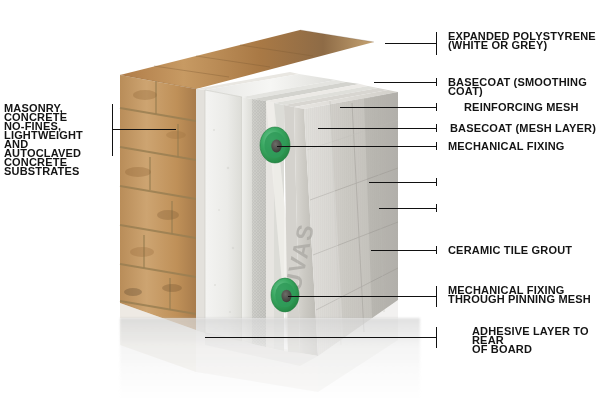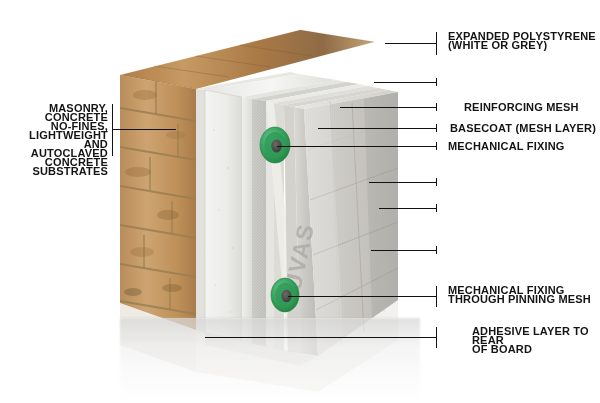--- a/index.html
+++ b/index.html
@@ -5,21 +5,21 @@
   html,body{margin:0;padding:0;background:#ffffff;}
   body{width:600px;height:403px;position:relative;overflow:hidden;
        font-family:"Liberation Sans","DejaVu Sans",sans-serif;}
 
   #stage{position:absolute;left:0;top:0;width:600px;height:403px;}
 
   .lbl{position:absolute;font-size:11px;font-weight:bold;color:#141414;
        letter-spacing:.18px;line-height:9px;text-transform:uppercase;
        white-space:pre-line;}
   .lbl.right{text-align:left;}
-  .lbl.left{text-align:right;}
+  .lbl.left{}
 
   .leader{position:absolute;background:#111111;height:1.4px;}
   .tick{position:absolute;background:#111111;width:1.4px;}
 
   .reflect{position:absolute;left:120px;top:318px;width:300px;height:80px;
      background:linear-gradient(180deg,rgba(190,190,190,.45) 0%,rgba(210,210,210,.20) 38%,rgba(255,255,255,0) 100%);
      filter:blur(1.2px);pointer-events:none;}
 </style>
 </head>
 <body>
@@ -223,20 +223,21 @@
 AND AUTOCLAVED
 CONCRETE SUBSTRATES</div>
   <div class="tick" style="left:112px;top:104px;height:52px;"></div>
   <div class="leader" style="left:112px;top:129px;width:64px;"></div>
 
   <div class="lbl right" style="left:448px;top:32px;width:150px;">EXPANDED POLYSTYRENE
 (WHITE OR GREY)</div>
   <div class="tick" style="left:436px;top:32px;height:23px;"></div>
   <div class="leader" style="left:385px;top:43px;width:52px;"></div>
 
+  <div class="lbl right" style="left:448px;top:78px;width:150px;">BASECOAT (SMOOTHING COAT)</div>
   <div class="tick" style="left:436px;top:78px;height:8px;"></div>
   <div class="leader" style="left:374px;top:82px;width:63px;"></div>
 
   <div class="lbl right" style="left:464px;top:103px;width:150px;">REINFORCING MESH</div>
   <div class="tick" style="left:436px;top:103px;height:8px;"></div>
   <div class="leader" style="left:340px;top:107px;width:97px;"></div>
 
   <div class="lbl right" style="left:448px;top:124px;width:150px;text-align:center;">BASECOAT (MESH LAYER)</div>
   <div class="tick" style="left:436px;top:124px;height:8px;"></div>
   <div class="leader" style="left:318px;top:128px;width:119px;"></div>
@@ -244,20 +245,21 @@
   <div class="lbl right" style="left:448px;top:142px;width:150px;">MECHANICAL FIXING</div>
   <div class="tick" style="left:436px;top:142px;height:8px;"></div>
   <div class="leader" style="left:277px;top:146px;width:160px;"></div>
 
   <div class="tick" style="left:436px;top:178px;height:8px;"></div>
   <div class="leader" style="left:369px;top:182px;width:68px;"></div>
 
   <div class="tick" style="left:436px;top:204px;height:8px;"></div>
   <div class="leader" style="left:379px;top:208px;width:58px;"></div>
 
+  <div class="lbl right" style="left:448px;top:246px;width:150px;">CERAMIC TILE GROUT</div>
   <div class="tick" style="left:436px;top:246px;height:8px;"></div>
   <div class="leader" style="left:371px;top:250px;width:66px;"></div>
 
   <div class="lbl right" style="left:448px;top:286px;width:150px;">MECHANICAL FIXING
 THROUGH PINNING MESH</div>
   <div class="tick" style="left:436px;top:286px;height:21px;"></div>
   <div class="leader" style="left:288px;top:296px;width:149px;"></div>
 
   <div class="lbl right" style="left:448px;top:327px;width:150px;margin-left:24px;">ADHESIVE LAYER TO REAR
 OF BOARD</div>

